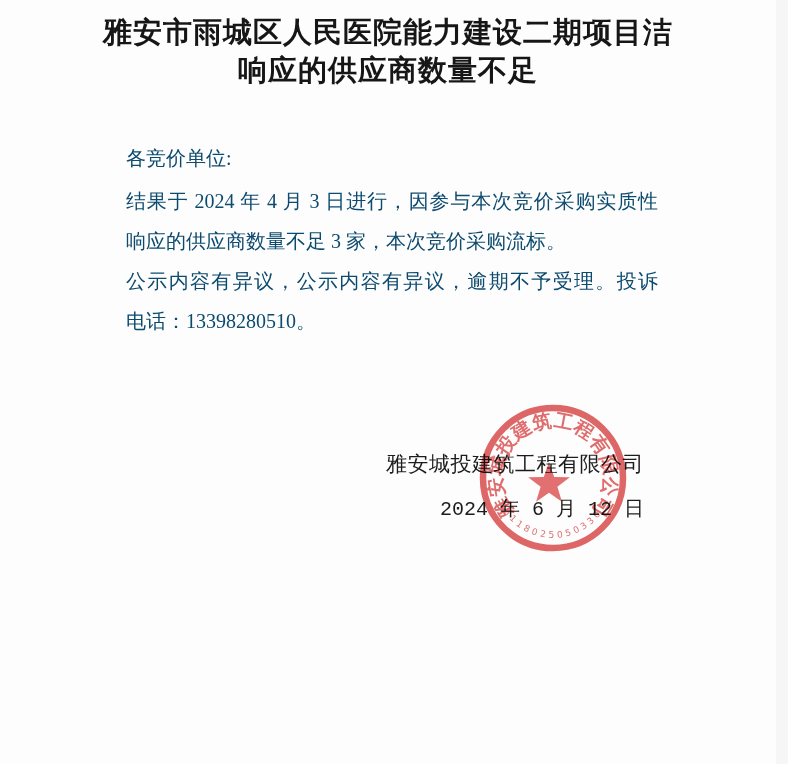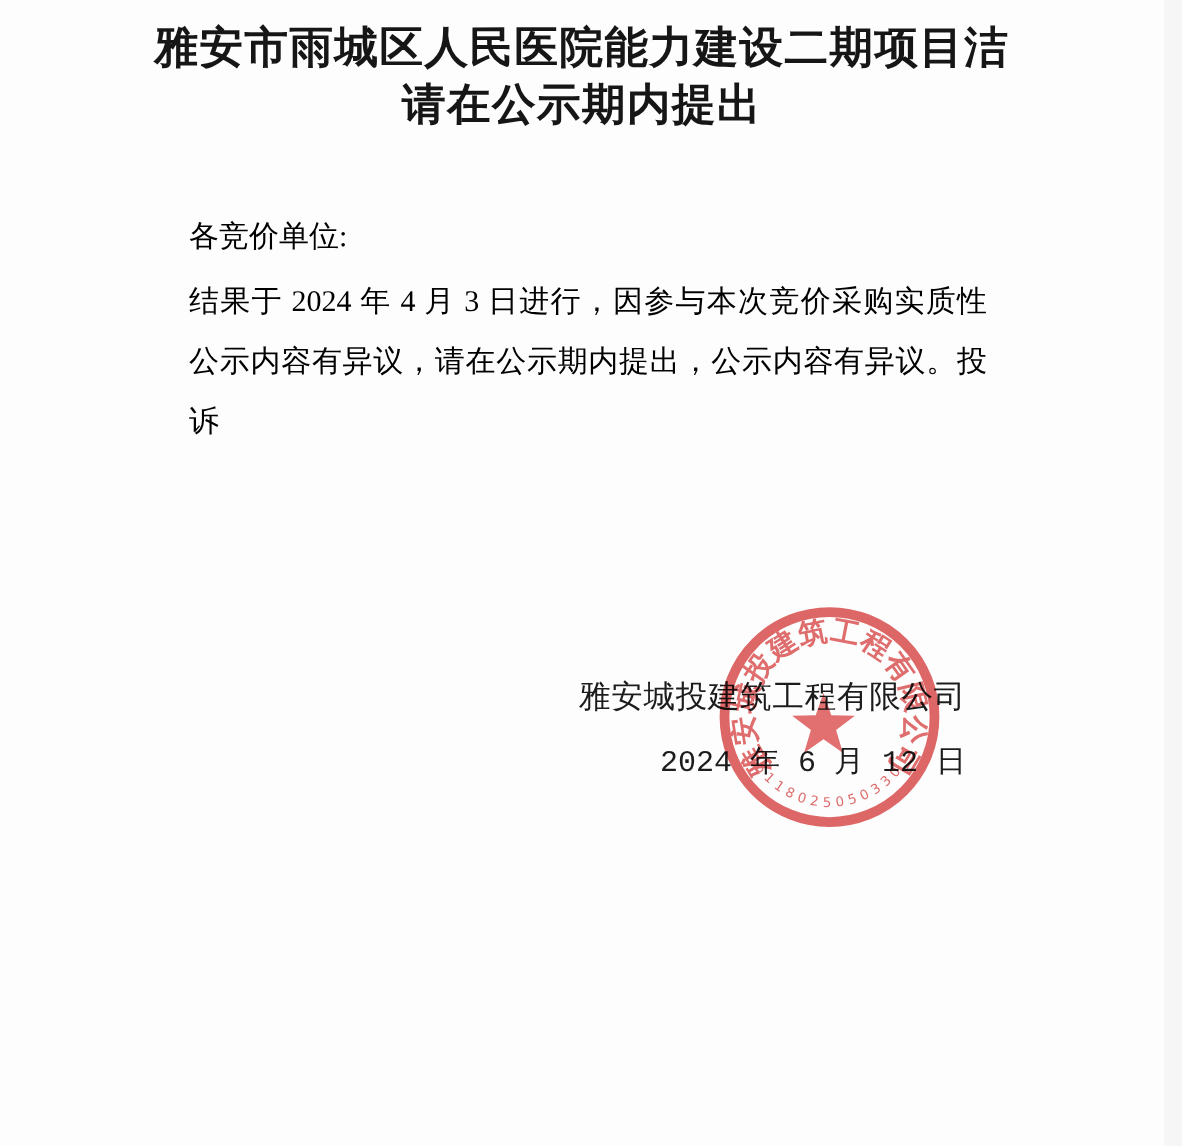--- a/index.html
+++ b/index.html
@@ -28,21 +28,21 @@
     color: #161616;
   }
   .title .tl { display: block; }
   .doc-body {
     position: absolute;
     left: 126px;
     top: 138px;
     width: 532px;
     font-size: 20px;
     line-height: 40px;
-    color: #000000;
+    color: #0c4a6e;
   }
   .line { white-space: normal; }
   .salutation { margin-bottom: 3px; }
   .just { text-align: justify; text-align-last: justify; }
   .indent { text-indent: 40px; }
   .signature {
     position: absolute;
     top: 451px;
     right: 132px;
     text-align: right;
@@ -76,27 +76,29 @@
   }
   .seal-star { fill: #e05c5c; }
 </style>
 </head>
 <body>
 
 <div class="page">
 
   <h1 class="title">
     <span class="tl">雅安市雨城区人民医院能力建设二期项目洁</span>
-    <span class="tl">请在公示期内提出</span>
+    <span class="tl">响应的供应商数量不足</span>
   </h1>
 
   <div class="doc-body">
     <div class="line salutation">各竞价单位:</div>
     <div class="line just">结果于 2024 年 4 月 3 日进行，因参与本次竞价采购实质性</div>
-    <div class="line just">公示内容有异议，请在公示期内提出，公示内容有异议。投诉</div>
+    <div class="line">响应的供应商数量不足 3 家，本次竞价采购流标。</div>
+    <div class="line just">公示内容有异议，公示内容有异议，逾期不予受理。投诉</div>
+    <div class="line">电话：13398280510。</div>
   </div>
 
   <div class="signature">
     <div class="sig-company">雅安城投建筑工程有限公司</div>
     <div class="sig-date">2024 年 6 月 12 日</div>
   </div>
 
   <div class="seal">
     <svg viewBox="0 0 150 150" width="150" height="150">
       <circle class="seal-ring" cx="75" cy="75" r="70" stroke-width="6.5"></circle>

